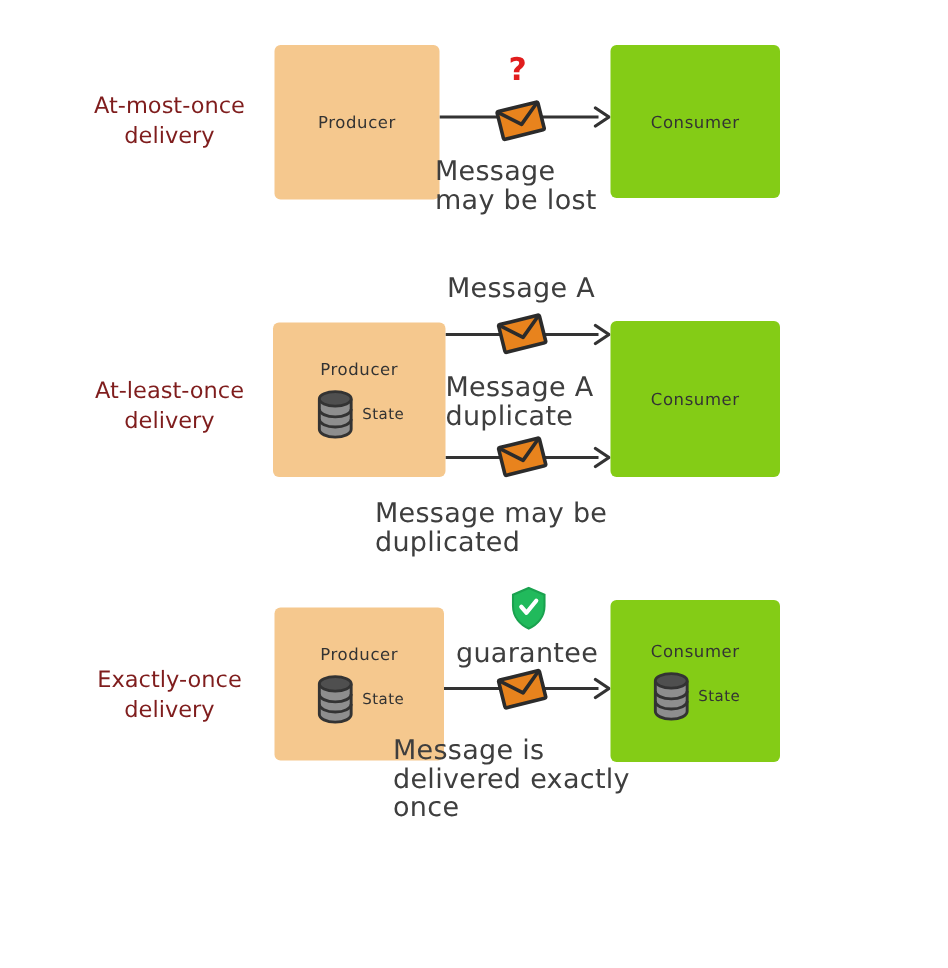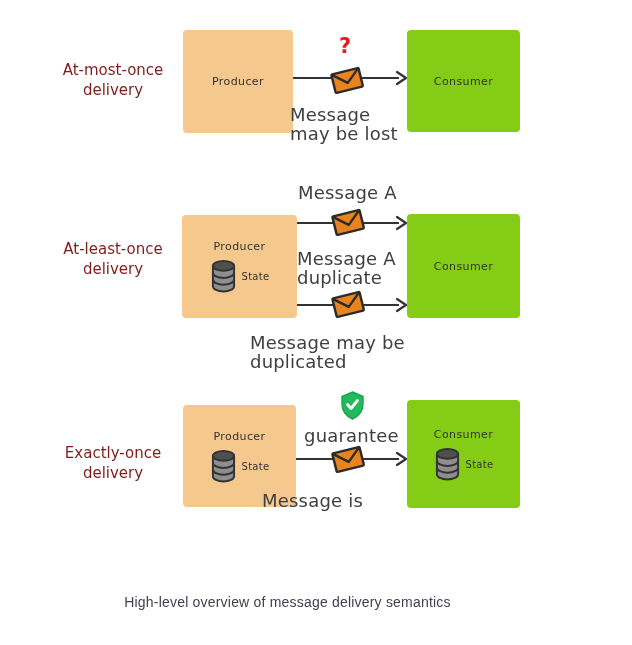--- a/index.html
+++ b/index.html
@@ -57,21 +57,21 @@
 
   <div class="abs hand note" style="left:290px;top:105px;width:120px;">
     <div>Message</div>
     <div>may be lost</div>
   </div>
 
   <div class="abs node consumer" style="left:407px;top:30px;width:113px;height:102px;">
     <div class="node-title">Consumer</div>
   </div>
 
-  <div class="abs row-label" style="left:43px;top:239px;">
+  <div class="abs row-label" style="left:43px;top:250px;">
     <div>At-least-once</div>
     <div>delivery</div>
   </div>
 
   <div class="abs node producer" style="left:182px;top:215px;width:115px;height:103px;">
     <div class="node-title">Producer</div>
     <div class="state-row">
       <svg width="27" height="33" viewBox="0 0 28 34">
         <path d="M3,6 L3,27 A11,5.5 0 0 0 25,27 L25,6" fill="#8E8E8E" stroke="#333" stroke-width="2"></path>
         <path d="M3,13 A11,5.5 0 0 0 25,13" fill="none" stroke="#333" stroke-width="2"></path>
@@ -161,17 +161,17 @@
         <path d="M3,13 A11,5.5 0 0 0 25,13" fill="none" stroke="#333" stroke-width="2"></path>
         <path d="M3,20 A11,5.5 0 0 0 25,20" fill="none" stroke="#333" stroke-width="2"></path>
         <ellipse cx="14" cy="6" rx="11" ry="5" fill="#4F4F4F" stroke="#333" stroke-width="2"></ellipse>
       </svg>
       <span class="state-label">State</span>
     </div>
   </div>
 
   <div class="abs hand note" style="left:262px;top:491px;width:184px;">
     <div>Message is</div>
+    <div>delivered exactly once</div>
   </div>
 
-  <div class="abs caption" style="left:0px;top:594px;width:575px;">High-level overview of message delivery semantics</div>
 
 </div>
 
 </body></html>

